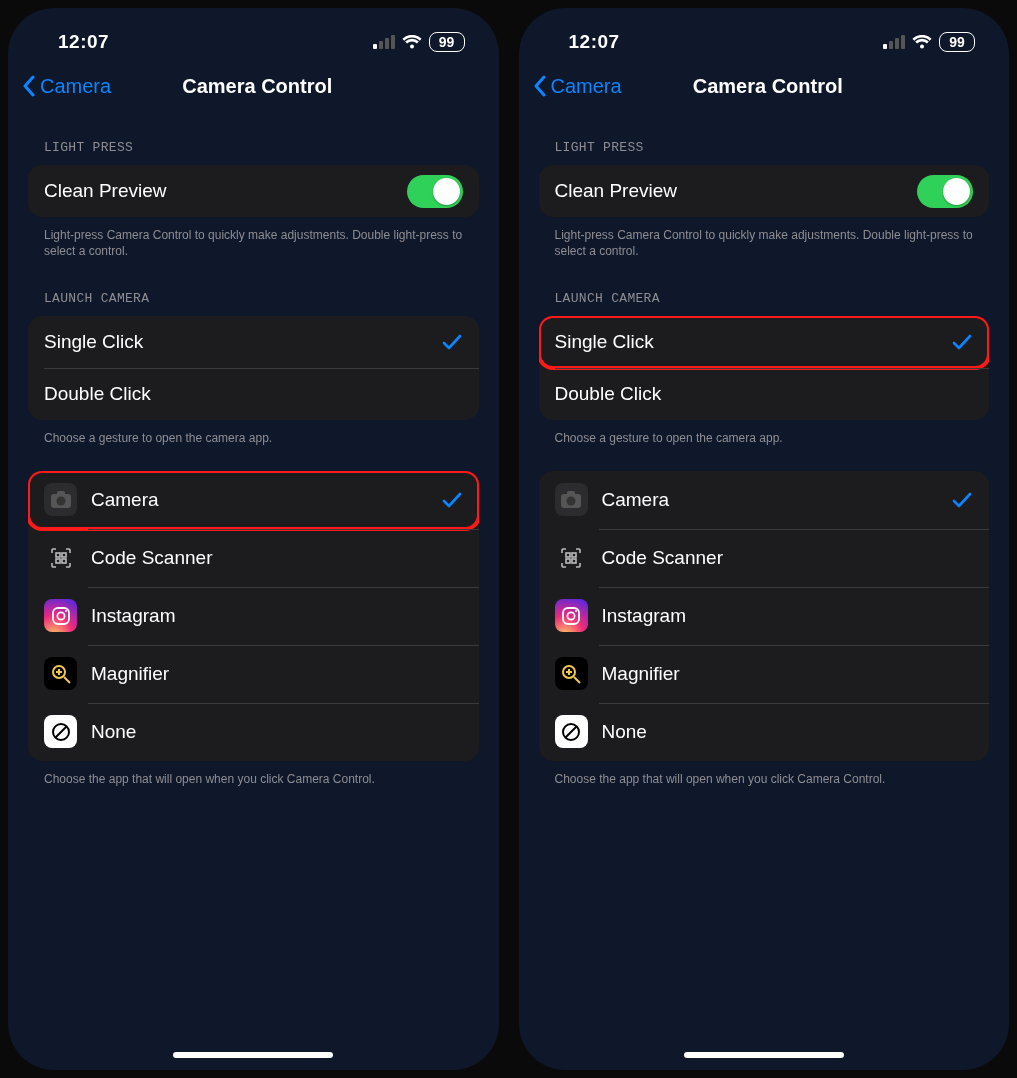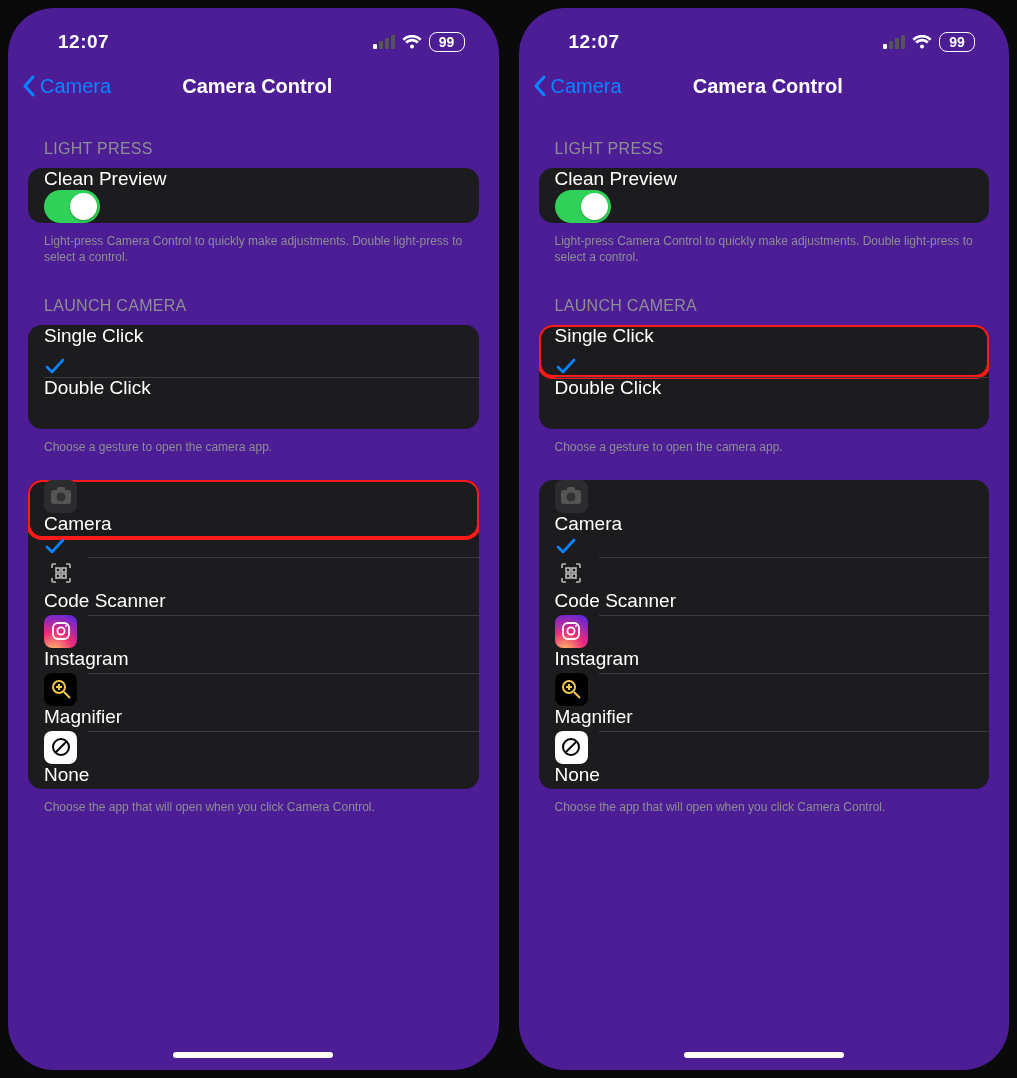--- a/index.html
+++ b/index.html
@@ -8,21 +8,21 @@
     font-family: -apple-system, "SF Pro Text", "Helvetica Neue", Arial, sans-serif;
     display: flex;
     gap: 20px;
     padding: 8px;
     width: 1017px;
     height: 1078px;
   }
   .phone {
     width: 498px;
     height: 1062px;
-    background: #4c1d95;
+    background: #0f172a;
     border-radius: 46px;
     position: relative;
     overflow: hidden;
   }
 
   
   .statusbar {
     display: flex;
     justify-content: space-between;
     align-items: center;
@@ -91,35 +91,36 @@
     font-weight: 600;
     margin-left: 8px;
   }
 
   
   .content {
     padding: 0 20px;
   }
   .section-header {
     color: #8e8e93;
-    font-size: 16px;
+    font-size: 13px;
     padding: 32px 16px 10px 16px;
     letter-spacing: 0.3px;
+    font-family: Liberation Mono, monospace;
   }
   .group {
     background: #1c1c1e;
     border-radius: 14px;
     overflow: hidden;
   }
   .row {
     display: flex;
+    align-items: center;
     min-height: 52px;
     padding: 0 16px;
     position: relative;
-    flex-direction: column;
   }
   .row + .row::before {
     content: "";
     position: absolute;
     top: 0;
     left: 16px;
     right: 0;
     height: 0.6px;
     background: #3a3a3c;
   }

